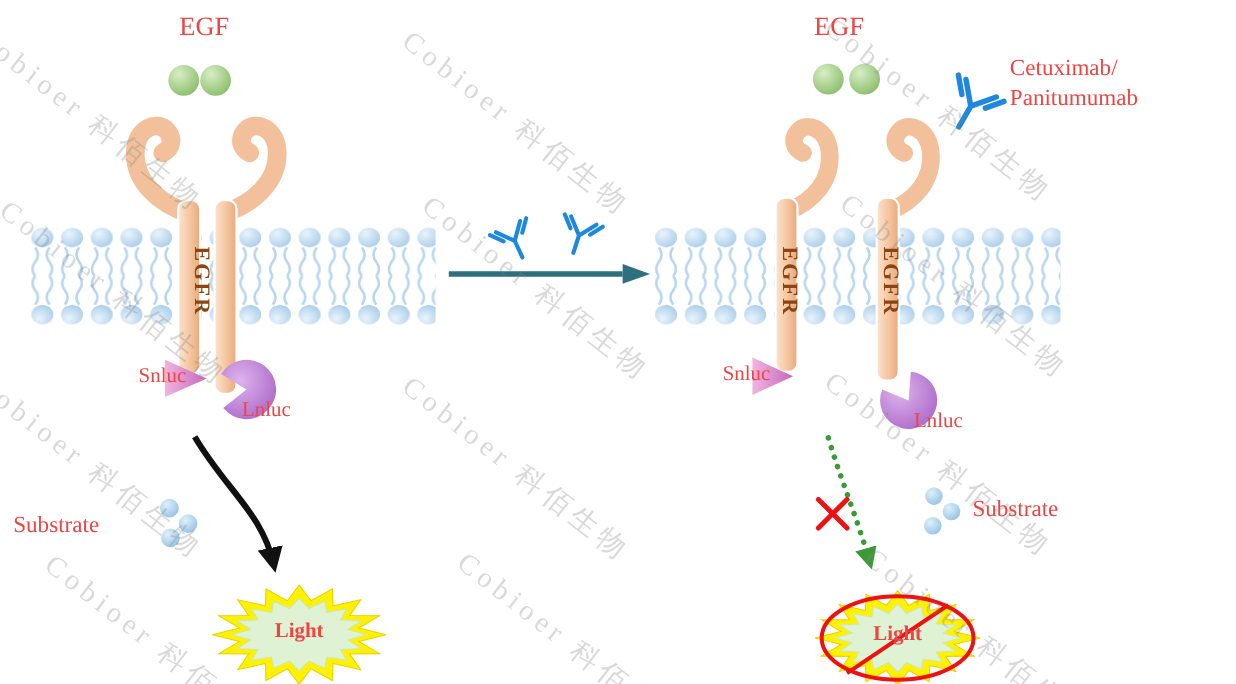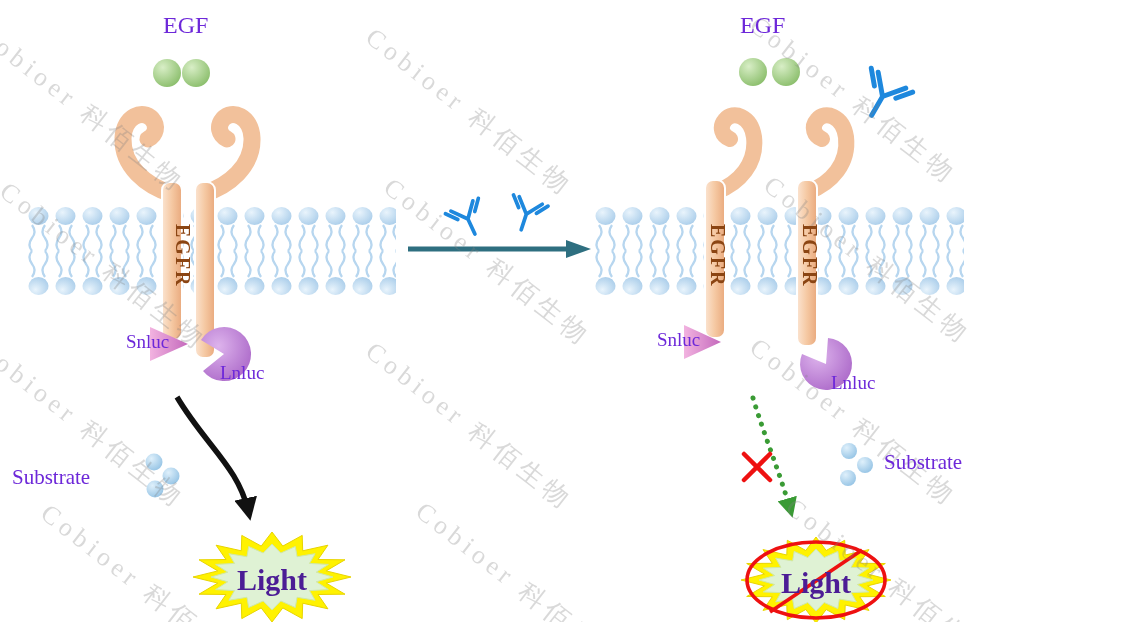--- a/index.html
+++ b/index.html
@@ -1,29 +1,29 @@
 <!DOCTYPE html>
 <html><head>
 <meta charset="utf-8">
 <style>
   html,body{margin:0;padding:0;background:#fff;}
   #canvas{position:relative;width:1124px;height:622px;background:#ffffff;overflow:hidden;font-family:"Liberation Serif",serif;}
   #art{position:absolute;left:0;top:0;z-index:1;}
   .wm-layer{position:absolute;left:0;top:0;width:1124px;height:622px;z-index:3;pointer-events:none;}
   .wm{position:absolute;white-space:nowrap;color:rgba(128,128,128,0.30);font-size:26px;letter-spacing:5px;
       transform:rotate(38deg);transform-origin:left top;font-family:"Liberation Serif",serif;}
-  .lbl{position:absolute;z-index:4;color:#6d28d9;}
+  .lbl{position:absolute;z-index:4;color:#ef4444;}
   .lbl-egf{font-size:24px;}
   .lbl-ab{font-size:21px;line-height:27px;}
   .lbl-ab span{display:block;}
   .lbl-small{font-size:19px;margin-left:30px;}
   .lbl-sub{font-size:21px;}
   .lbl-egfr{font-size:20px;font-weight:bold;color:#8B4513;writing-mode:vertical-rl;letter-spacing:2px;
             width:28px;height:118px;text-align:center;}
-  .lbl-light{font-size:30px;font-weight:bold;color:#4c1d95;width:110px;text-align:center;}
+  .lbl-light{font-size:19px;font-weight:bold;color:#ef4444;width:110px;text-align:center;}
 </style>
 </head>
 <body>
 
 <div id="canvas">
 
   <svg id="art" width="1124" height="622" viewBox="0 0 1124 622">
     <defs>
       <radialGradient id="gEGF" cx="35%" cy="30%" r="80%">
         <stop offset="0%" stop-color="#D8EEC6"></stop>
@@ -171,20 +171,24 @@
   </div>
 
   <div class="lbl lbl-egf" style="left:163px;top:12px">EGF</div>
   <div class="lbl lbl-egfr" style="left:166px;top:197px">EGFR</div>
   <div class="lbl lbl-small" style="left:96px;top:331px">Snluc</div>
   <div class="lbl lbl-small" style="left:190px;top:362px">Lnluc</div>
   <div class="lbl lbl-sub" style="left:12px;top:465px">Substrate</div>
   <div class="lbl lbl-light" style="left:217px;top:563px">Light</div>
 
   <div class="lbl lbl-egf" style="left:740px;top:12px">EGF</div>
+  <div class="lbl lbl-ab" style="left:918px;top:48px">
+    <span>Cetuximab/</span>
+    <span>Panitumumab</span>
+  </div>
   <div class="lbl lbl-egfr" style="left:701px;top:197px">EGFR</div>
   <div class="lbl lbl-egfr" style="left:793px;top:197px">EGFR</div>
   <div class="lbl lbl-small" style="left:627px;top:329px">Snluc</div>
   <div class="lbl lbl-small" style="left:801px;top:372px">Lnluc</div>
   <div class="lbl lbl-sub" style="left:884px;top:450px">Substrate</div>
   <div class="lbl lbl-light" style="left:761px;top:566px">Light</div>
 
 </div>
 
 </body></html>

